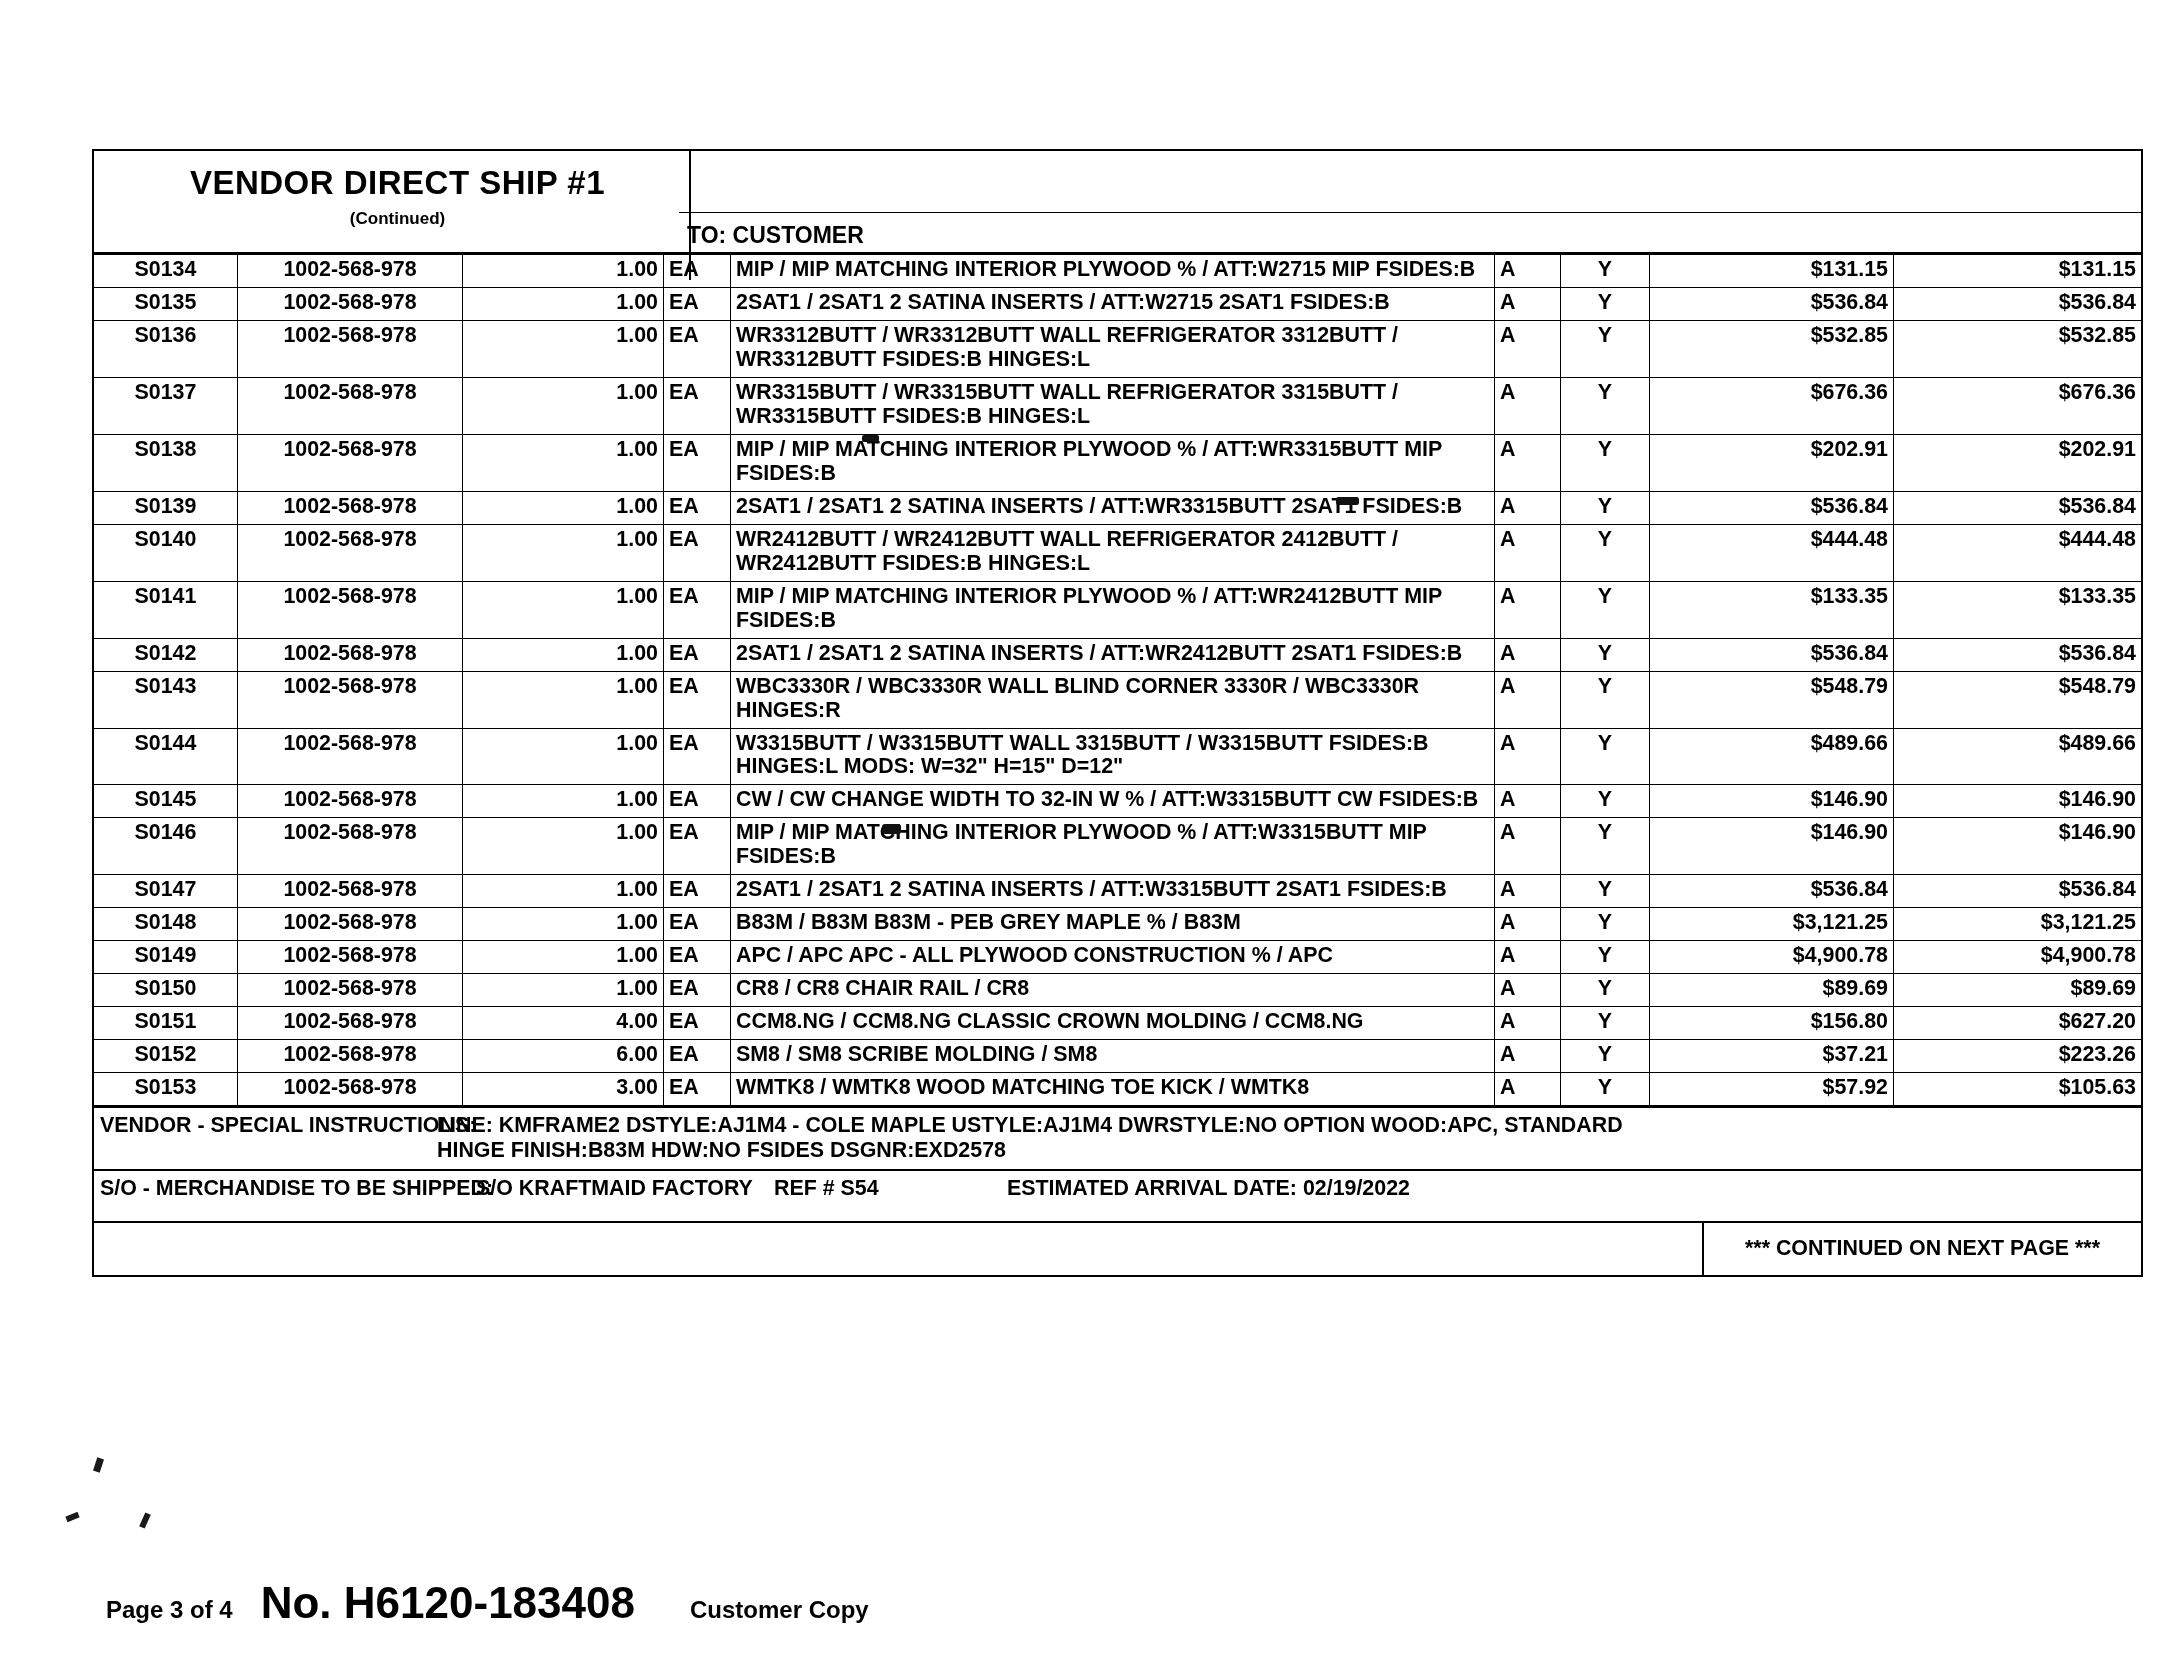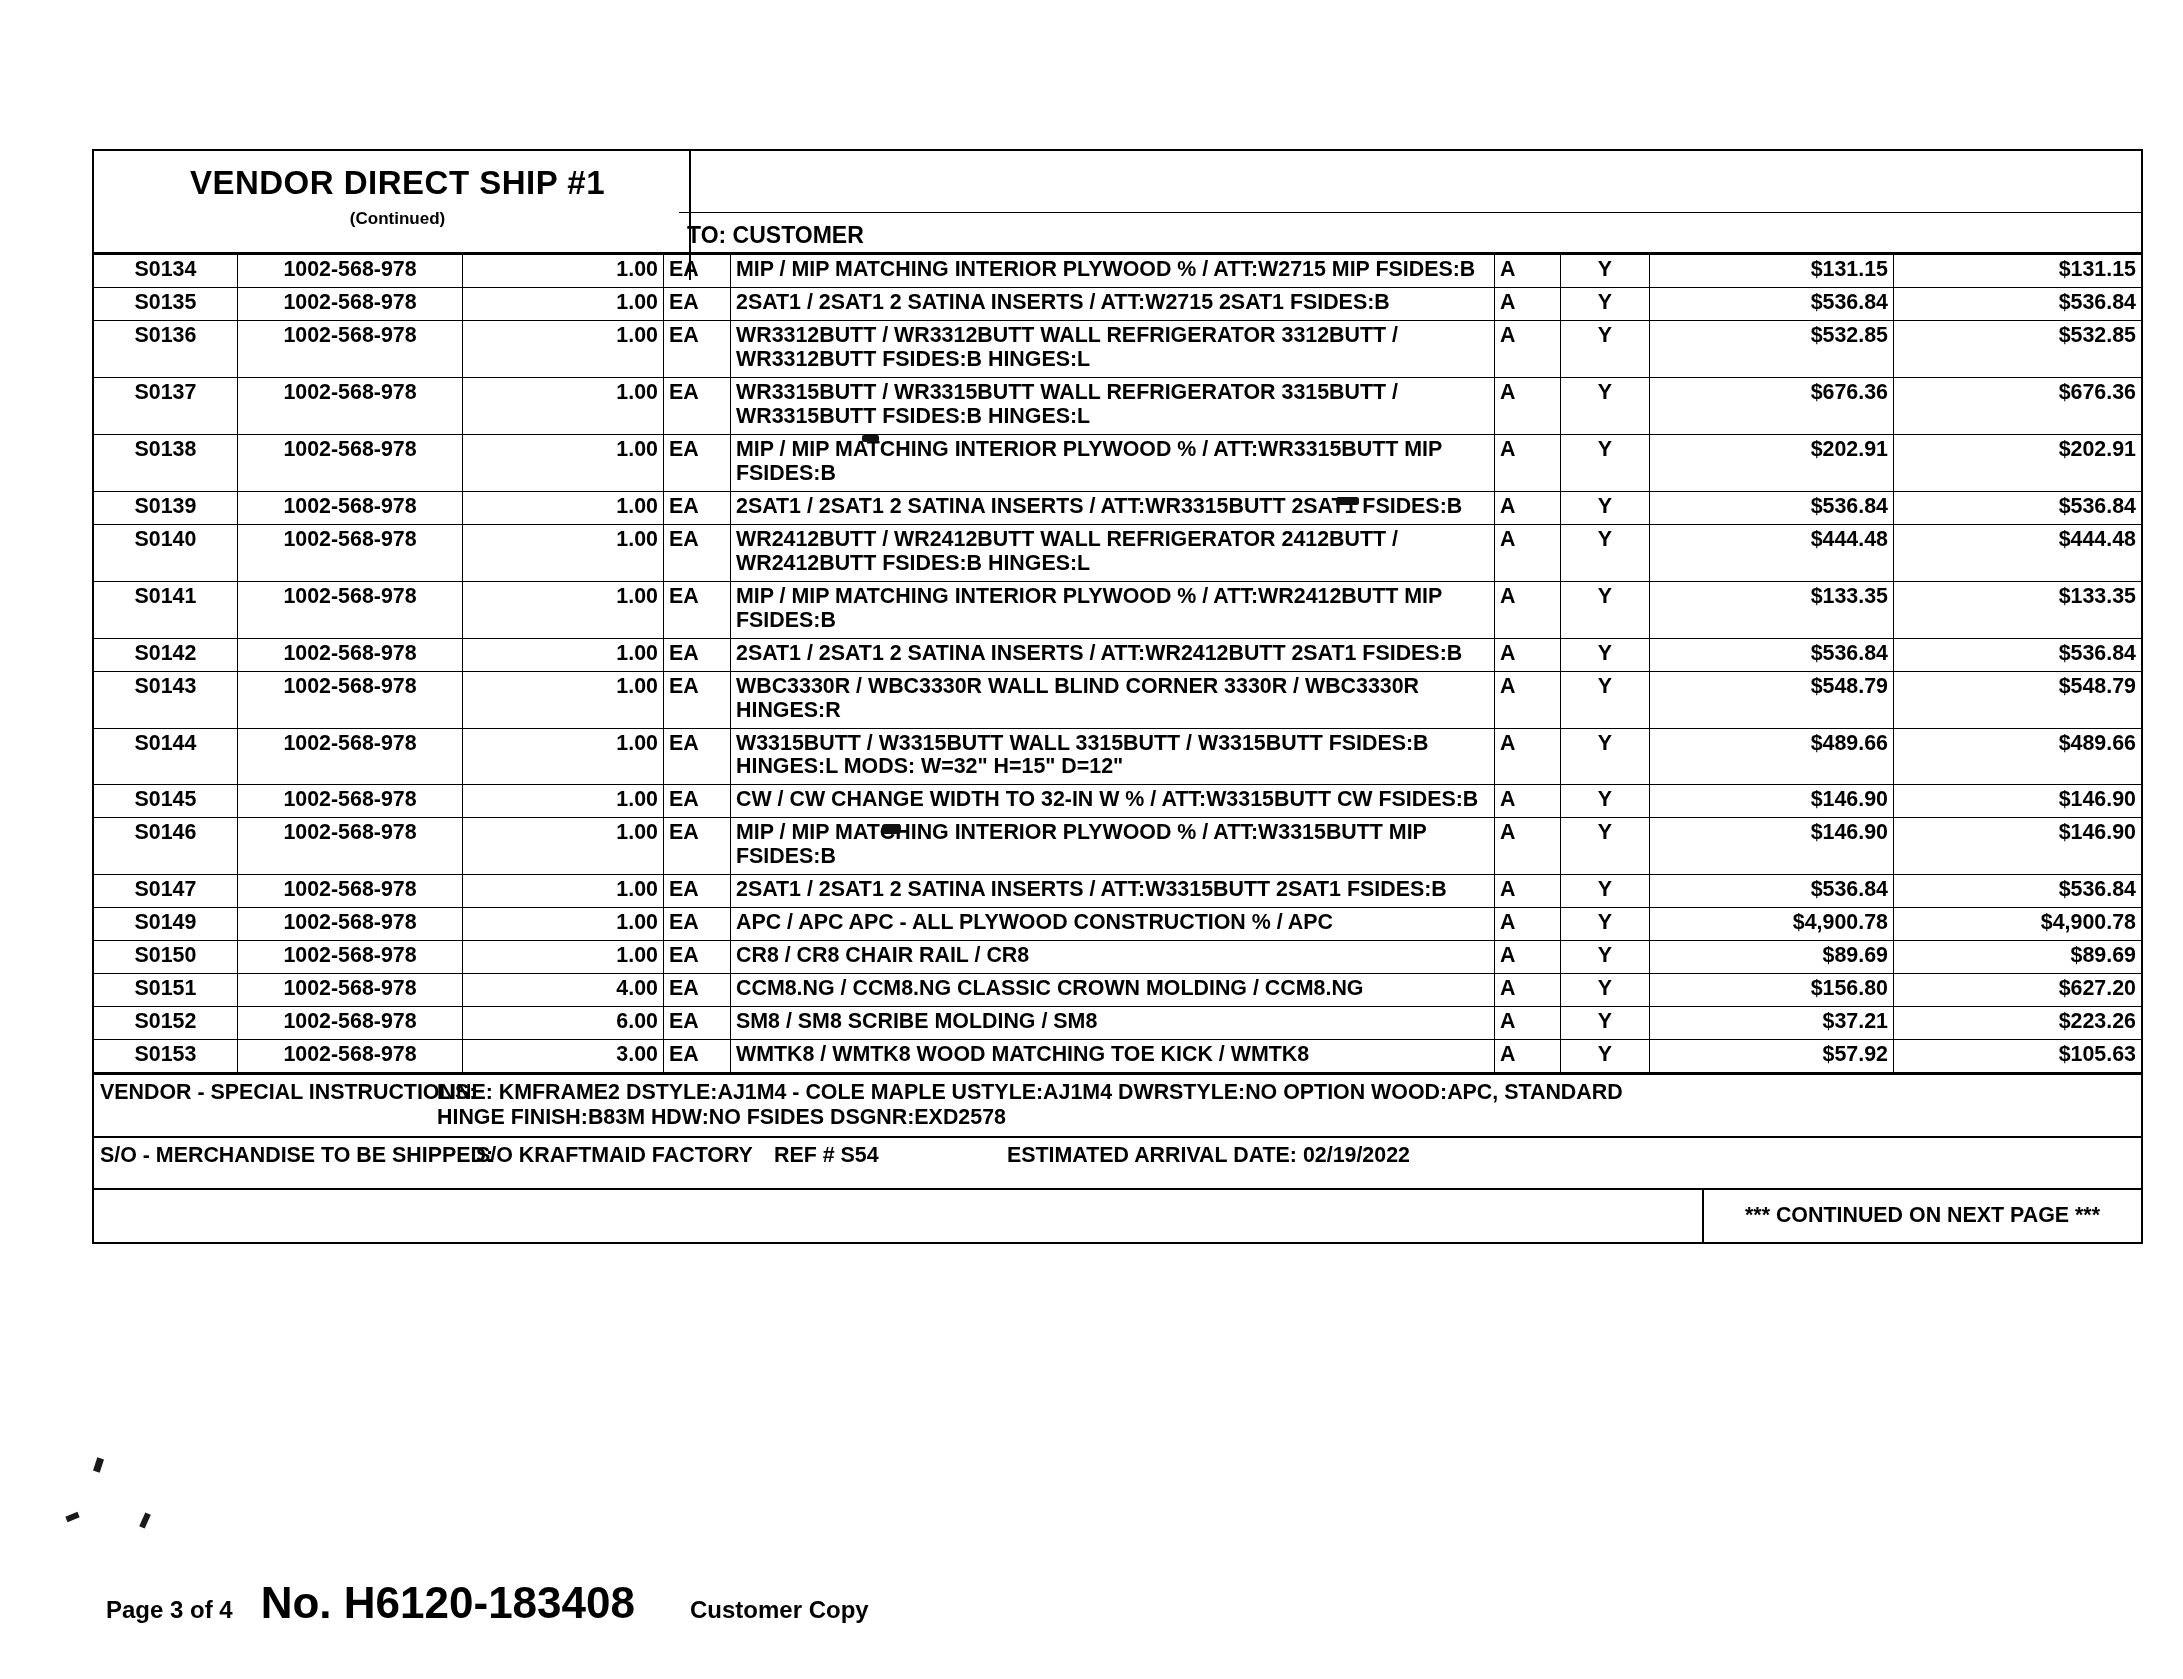--- a/index.html
+++ b/index.html
@@ -378,20 +378,31 @@
             <td class="c-sku">1002-568-978</td>
             <td class="c-qty">1.00</td>
             <td class="c-uom">EA</td>
             <td class="c-desc">2SAT1 / 2SAT1 2 SATINA INSERTS / ATT:W3315BUTT 2SAT1 FSIDES:B</td>
             <td class="c-a">A</td>
             <td class="c-y">Y</td>
             <td class="c-price">$536.84</td>
             <td class="c-ext">$536.84</td>
           </tr>
           <tr>
+            <td class="c-line">S0148</td>
+            <td class="c-sku">1002-568-978</td>
+            <td class="c-qty">1.00</td>
+            <td class="c-uom">EA</td>
+            <td class="c-desc">B83M / B83M B83M - PEB GREY MAPLE % / B83M</td>
+            <td class="c-a">A</td>
+            <td class="c-y">Y</td>
+            <td class="c-price">$3,121.25</td>
+            <td class="c-ext">$3,121.25</td>
+          </tr>
+          <tr>
             <td class="c-line">S0149</td>
             <td class="c-sku">1002-568-978</td>
             <td class="c-qty">1.00</td>
             <td class="c-uom">EA</td>
             <td class="c-desc">APC / APC APC - ALL PLYWOOD CONSTRUCTION % / APC</td>
             <td class="c-a">A</td>
             <td class="c-y">Y</td>
             <td class="c-price">$4,900.78</td>
             <td class="c-ext">$4,900.78</td>
           </tr>

